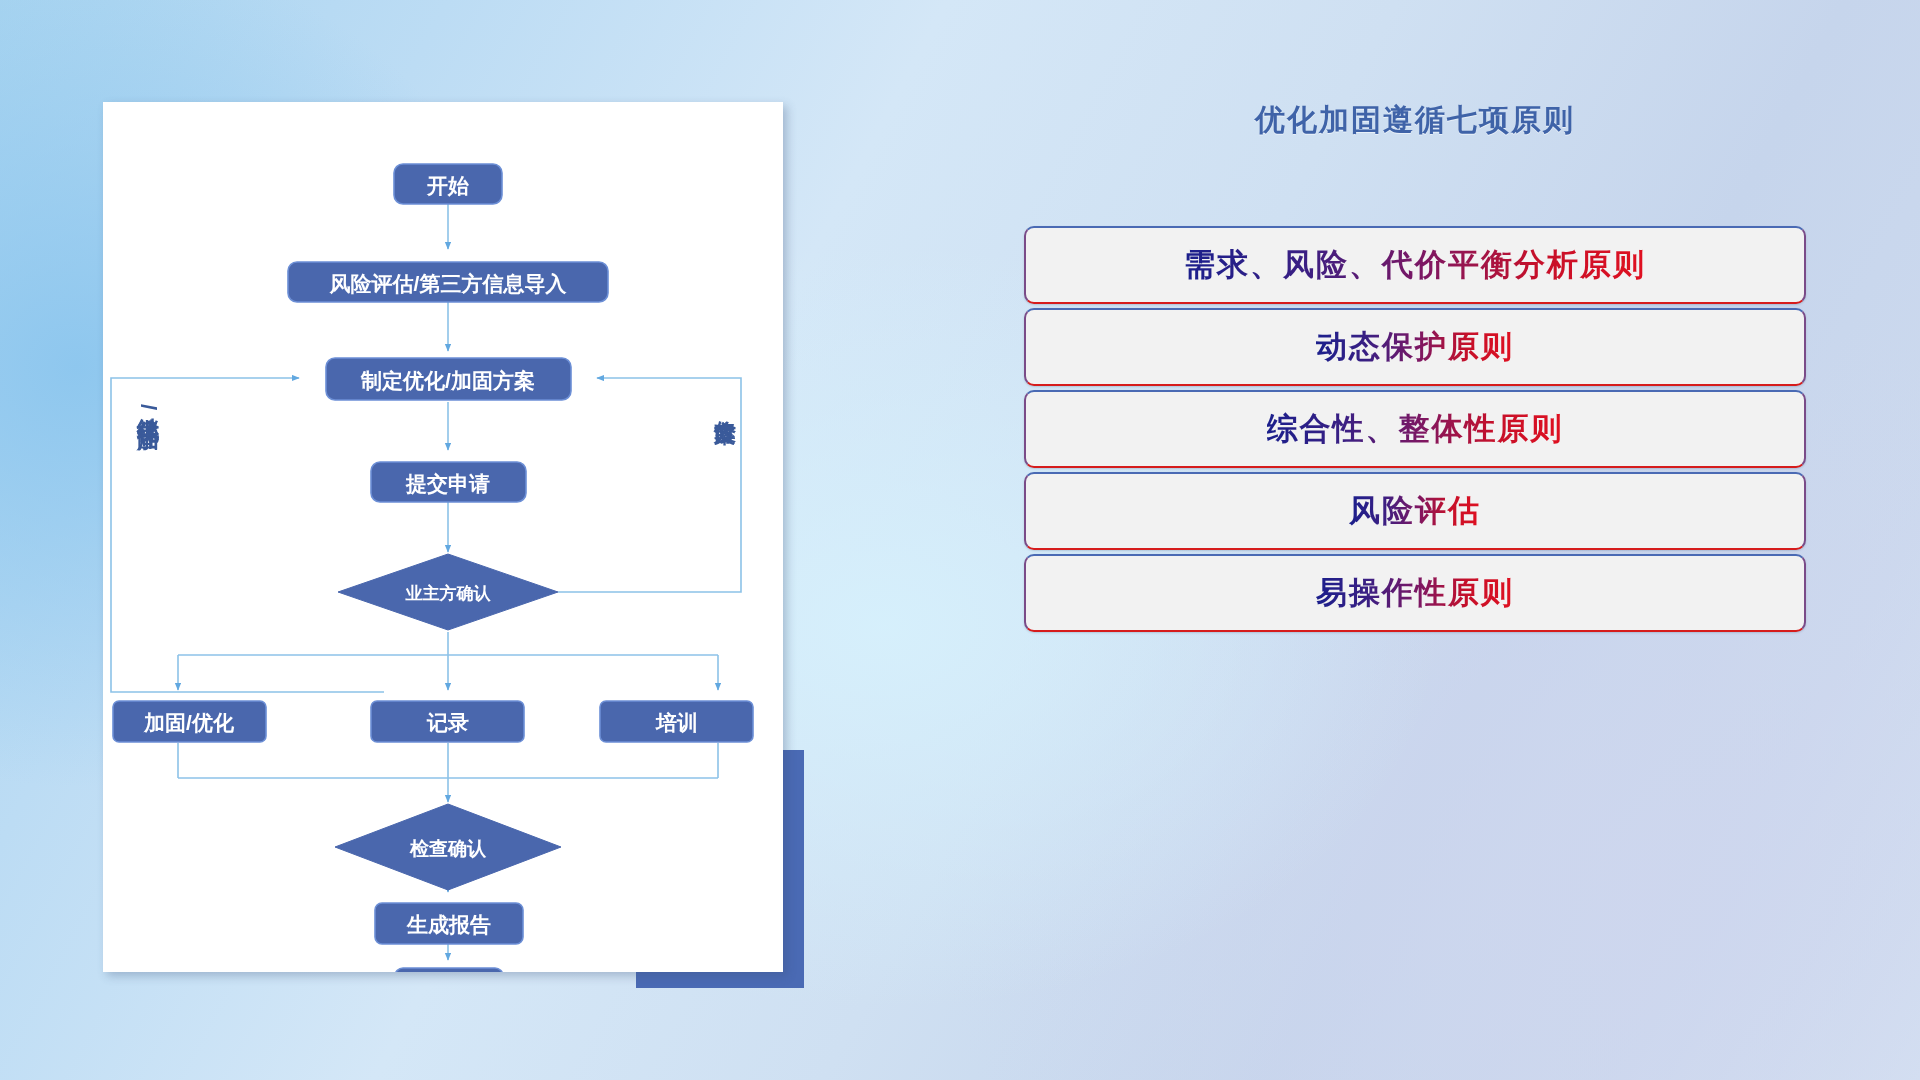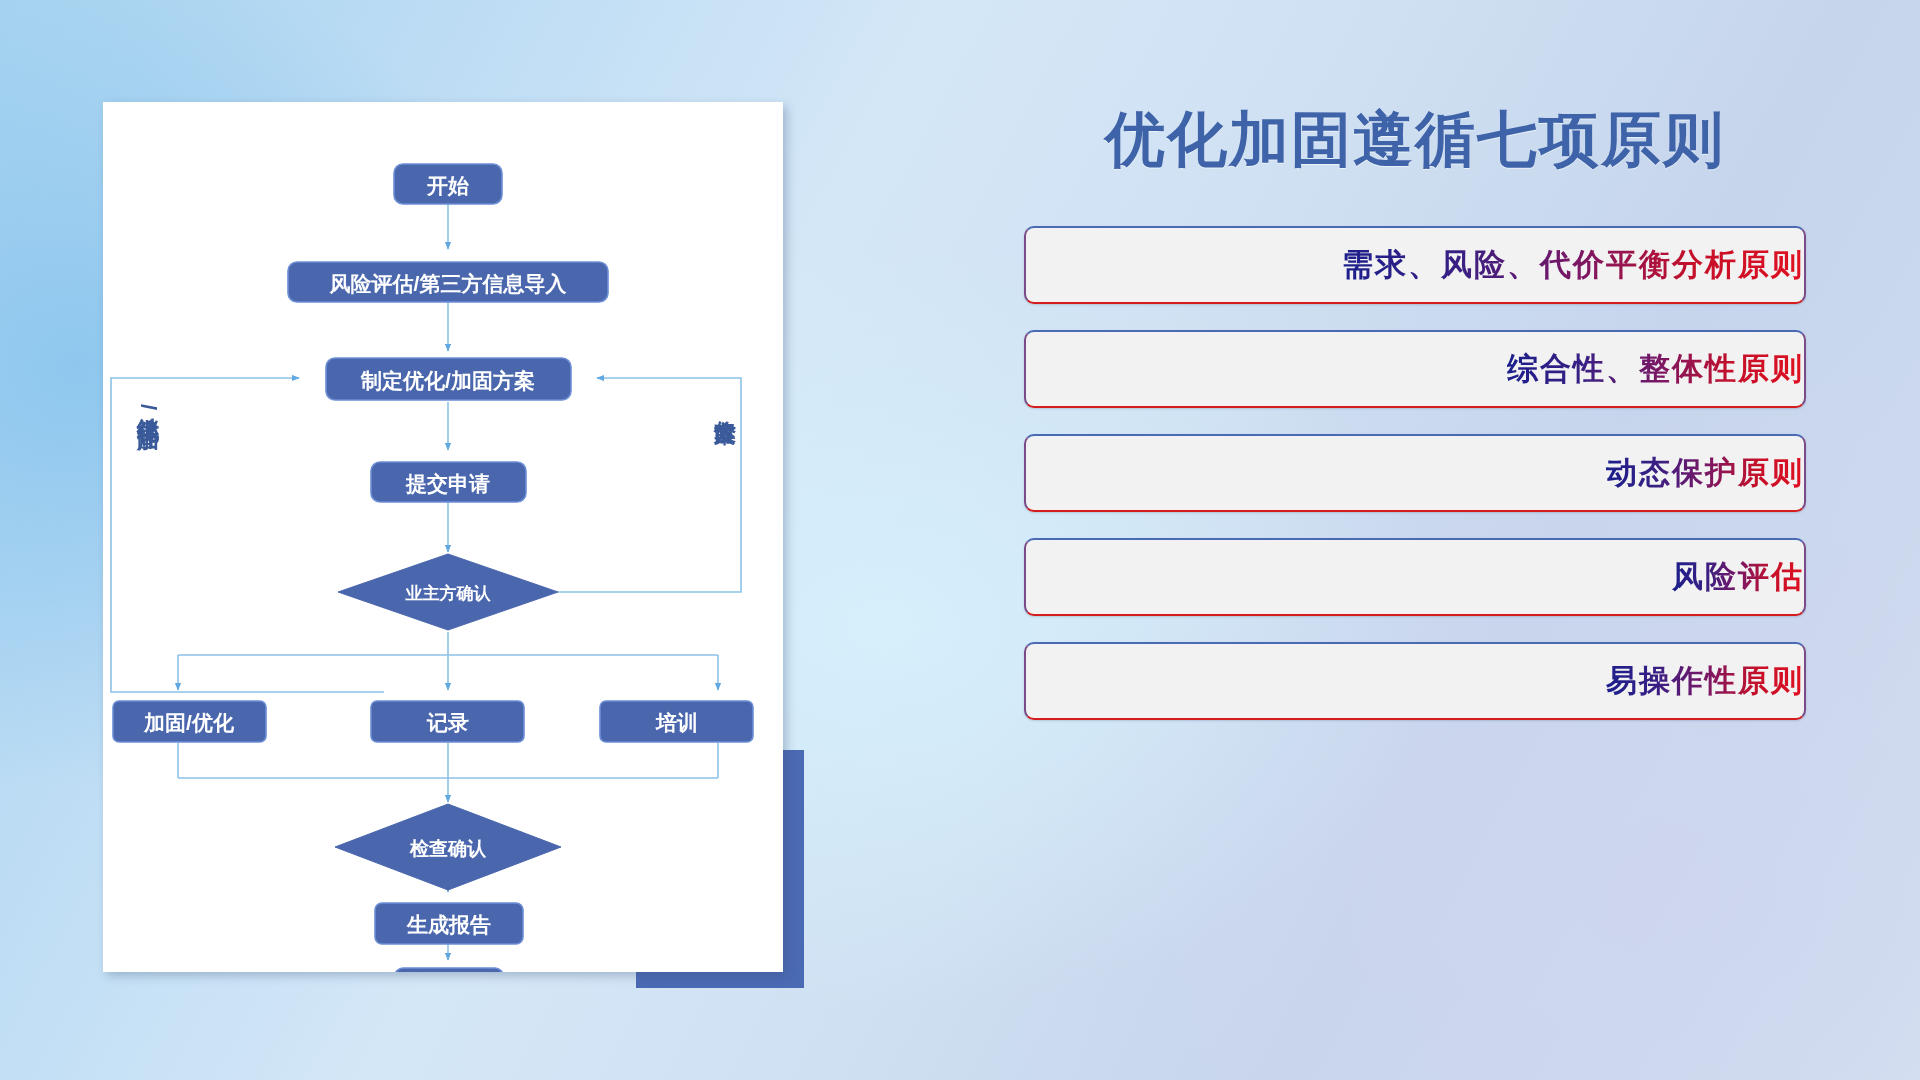--- a/index.html
+++ b/index.html
@@ -39,34 +39,34 @@
     writing-mode:vertical-rl;
     font-family:"Liberation Sans","DejaVu Sans",sans-serif;
     font-size:22px;font-weight:bold;color:#3a5a9a;
     letter-spacing:1px;line-height:1;white-space:nowrap;
   }
 
   
   #right-panel{position:absolute;left:1010px;top:100px;width:810px;height:900px;}
   #title{
     position:absolute;left:0;top:0;width:810px;text-align:center;
-    font-size:60px;font-weight:bold;color:#3f63a8;
+    font-size:30px;font-weight:bold;color:#3f63a8;
     letter-spacing:2px;white-space:nowrap;
     text-shadow:0 1px 0 rgba(255,255,255,.55);
   }
   #cards{position:absolute;left:14px;top:126px;width:786px;}
   .pcard{
-    position:relative;width:778px;height:74px;margin-bottom:26px;
+    position:relative;width:778px;height:74px;margin-bottom:4px;
     background:#f2f2f2;
     border-radius:10px;
     border:2px solid #4a6ab4;
     border-bottom-color:#d61c1c;
     border-left-color:#7a4b88;
     border-right-color:#7a4b88;
-    display:flex;align-items:center;justify-content:flex-end;
+    display:flex;align-items:center;justify-content:center;
     box-shadow:0 1px 2px rgba(60,80,120,.22);
   }
   .pcard .ptext{
     font-size:31px;font-weight:bold;letter-spacing:2px;white-space:nowrap;
     background:linear-gradient(90deg,#1b1f8c 0%,#3a1f83 26%,#7d1763 52%,#c5102a 76%,#e01020 100%);
     -webkit-background-clip:text;background-clip:text;
     -webkit-text-fill-color:transparent;color:transparent;
   }
 </style>
 </head>
@@ -179,25 +179,25 @@
 
     <div id="title">优化加固遵循七项原则</div>
 
     <div id="cards">
 
       <div class="pcard">
         <span class="ptext">需求、风险、代价平衡分析原则</span>
       </div>
 
       <div class="pcard">
+        <span class="ptext">动态保护原则</span>
+      </div>
+
+      <div class="pcard">
         <span class="ptext">综合性、整体性原则</span>
-      </div>
-
-      <div class="pcard">
-        <span class="ptext">动态保护原则</span>
       </div>
 
 
       <div class="pcard">
         <span class="ptext">风险评估</span>
       </div>
 
 
       <div class="pcard">
         <span class="ptext">易操作性原则</span>

